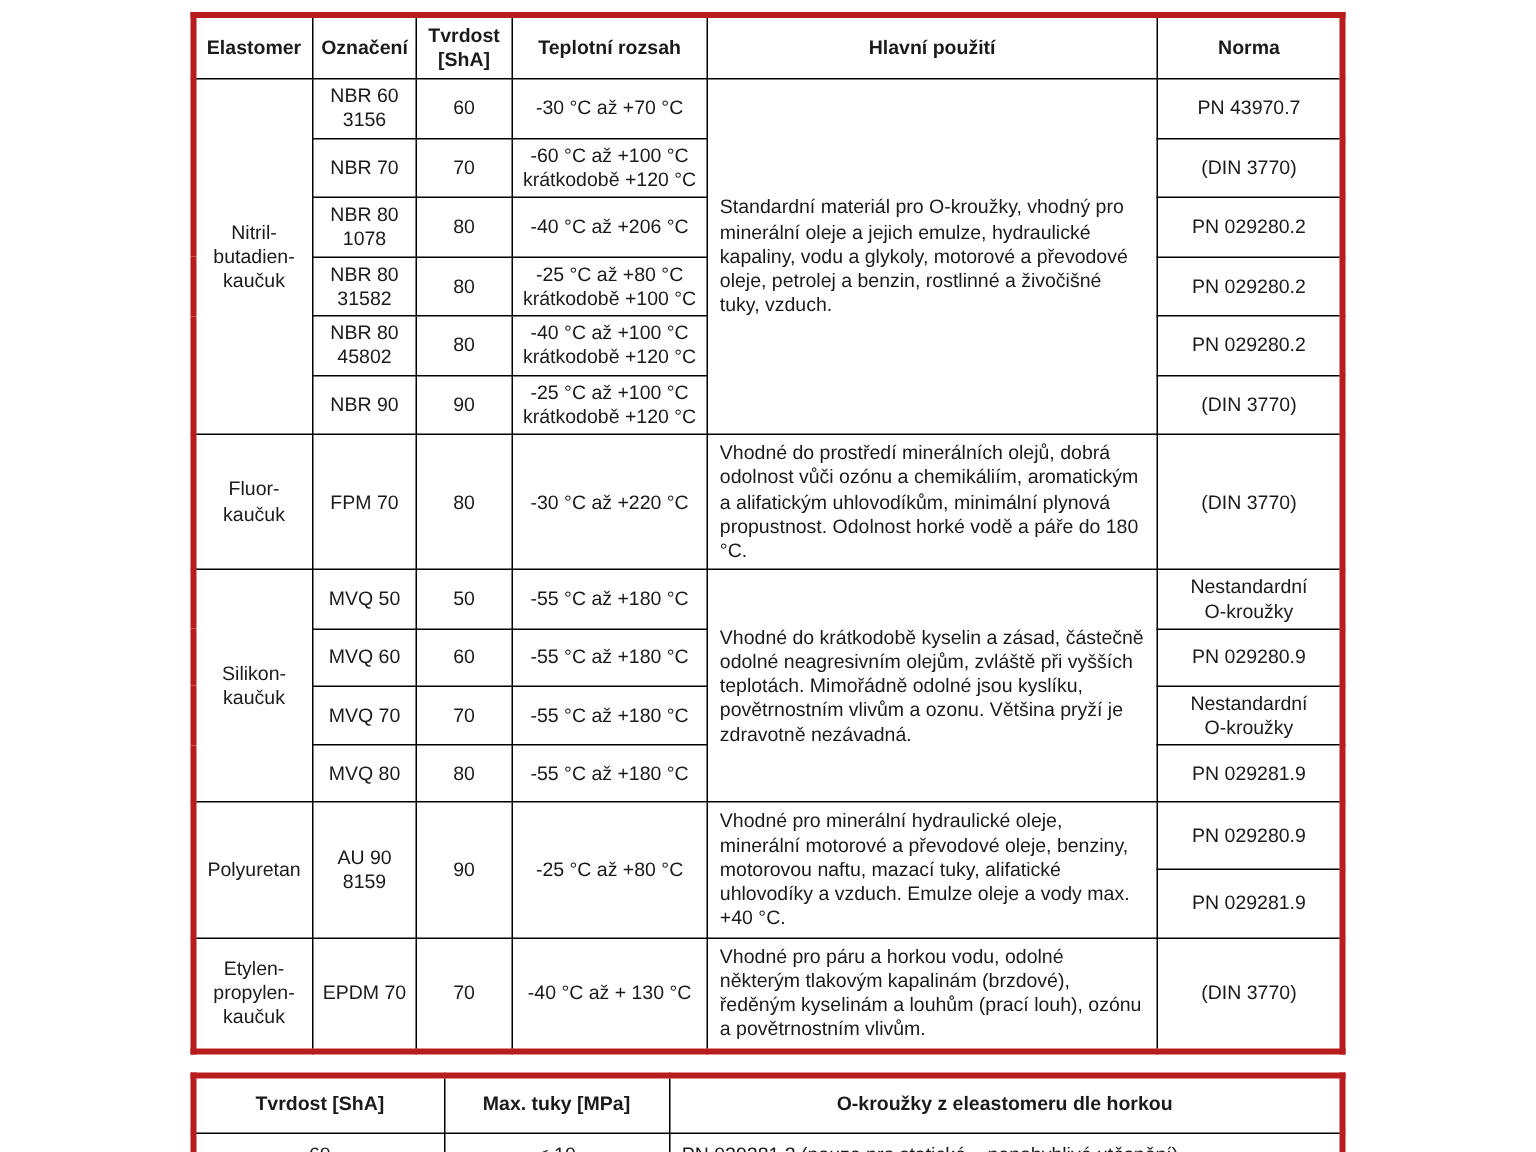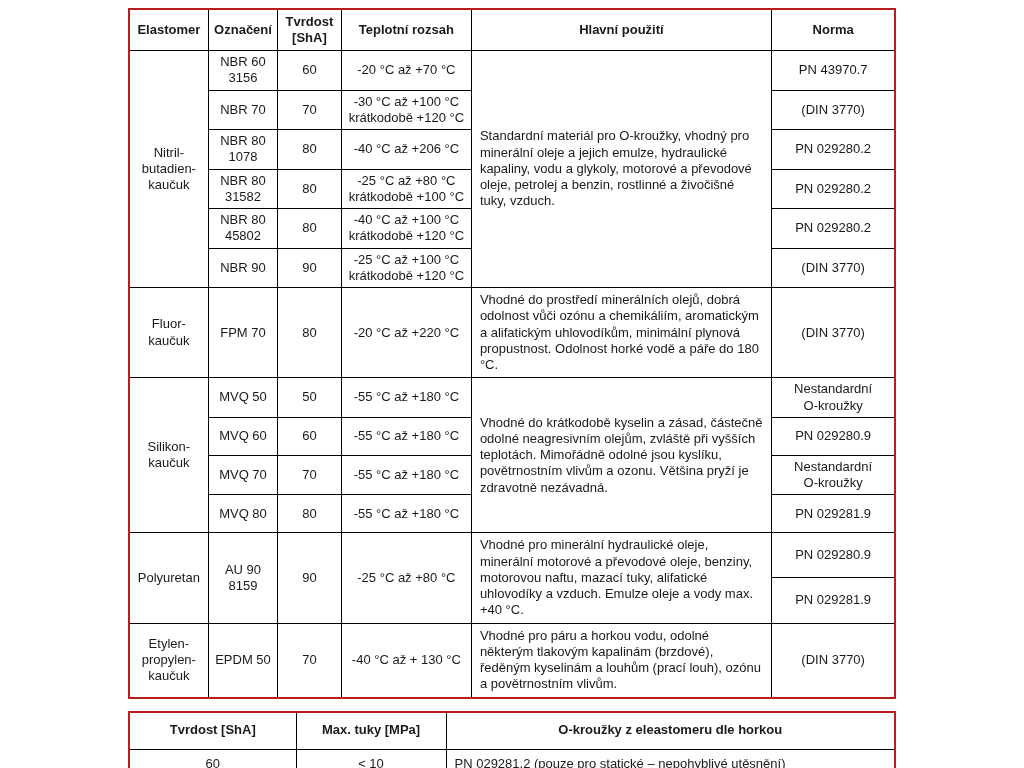--- a/index.html
+++ b/index.html
@@ -6,21 +6,21 @@
   body {
     width: 1024px; height: 768px;
     font-family: "Liberation Sans", sans-serif;
     color: #1a1a1a;
   }
   .page { padding-top: 8px; }
   table {
     border-collapse: collapse;
     table-layout: fixed;
     margin: 0 auto;
-    border: 2px solid #b91c1c;
+    border: 4px solid #b91c1c;
   }
   td, th {
     border: 1px solid #000;
     font-size: 13px;
     line-height: 1.25;
     padding: 3px 5px;
     text-align: center;
     vertical-align: middle;
     white-space: pre-line;
     overflow: hidden;
@@ -60,28 +60,28 @@
       <th>Norma</th>
     </tr>
 
     <tr class="r29">
       <td rowspan="6">Nitril-
 butadien-
 kaučuk</td>
       <td>NBR 60
 3156</td>
       <td>60</td>
-      <td>-20 °C až +70 °C</td>
+      <td>-30 °C až +70 °C</td>
       <td rowspan="6" class="pouziti">Standardní materiál pro O-kroužky, vhodný pro minerální oleje a jejich emulze, hydraulické kapaliny, vodu a glykoly, motorové a převodové oleje, petrolej a benzin, rostlinné a živočišné tuky, vzduch.</td>
       <td>PN 43970.7</td>
     </tr>
     <tr class="r29">
       <td>NBR 70</td>
       <td>70</td>
-      <td>-30 °C až +100 °C
+      <td>-60 °C až +100 °C
 krátkodobě +120 °C</td>
       <td>(DIN 3770)</td>
     </tr>
     <tr class="r29">
       <td>NBR 80
 1078</td>
       <td>80</td>
       <td>-40 °C až +206 °C</td>
       <td>PN 029280.2</td>
     </tr>
@@ -107,21 +107,21 @@
       <td>-25 °C až +100 °C
 krátkodobě +120 °C</td>
       <td>(DIN 3770)</td>
     </tr>
 
     <tr>
       <td>Fluor-
 kaučuk</td>
       <td>FPM 70</td>
       <td>80</td>
-      <td>-20 °C až +220 °C</td>
+      <td>-30 °C až +220 °C</td>
       <td class="pouziti">Vhodné do prostředí minerálních olejů, dobrá odolnost vůči ozónu a chemikáliím, aromatickým a alifatickým uhlovodíkům, minimální plynová propustnost. Odolnost horké vodě a páře do 180 °C.</td>
       <td>(DIN 3770)</td>
     </tr>
 
     <tr class="r31">
       <td rowspan="4">Silikon-
 kaučuk</td>
       <td>MVQ 50</td>
       <td>50</td>
       <td>-55 °C až +180 °C</td>
@@ -159,21 +159,21 @@
       <td>PN 029280.9</td>
     </tr>
     <tr class="r31">
       <td>PN 029281.9</td>
     </tr>
 
     <tr>
       <td>Etylen-
 propylen-
 kaučuk</td>
-      <td>EPDM 50</td>
+      <td>EPDM 70</td>
       <td>70</td>
       <td>-40 °C až + 130 °C</td>
       <td class="pouziti">Vhodné pro páru a horkou vodu, odolné některým tlakovým kapalinám (brzdové), ředěným kyselinám a louhům (prací louh), ozónu a povětrnostním vlivům.</td>
       <td>(DIN 3770)</td>
     </tr>
   </tbody>
     </table>
 
   <table class="t2">
     <colgroup>

